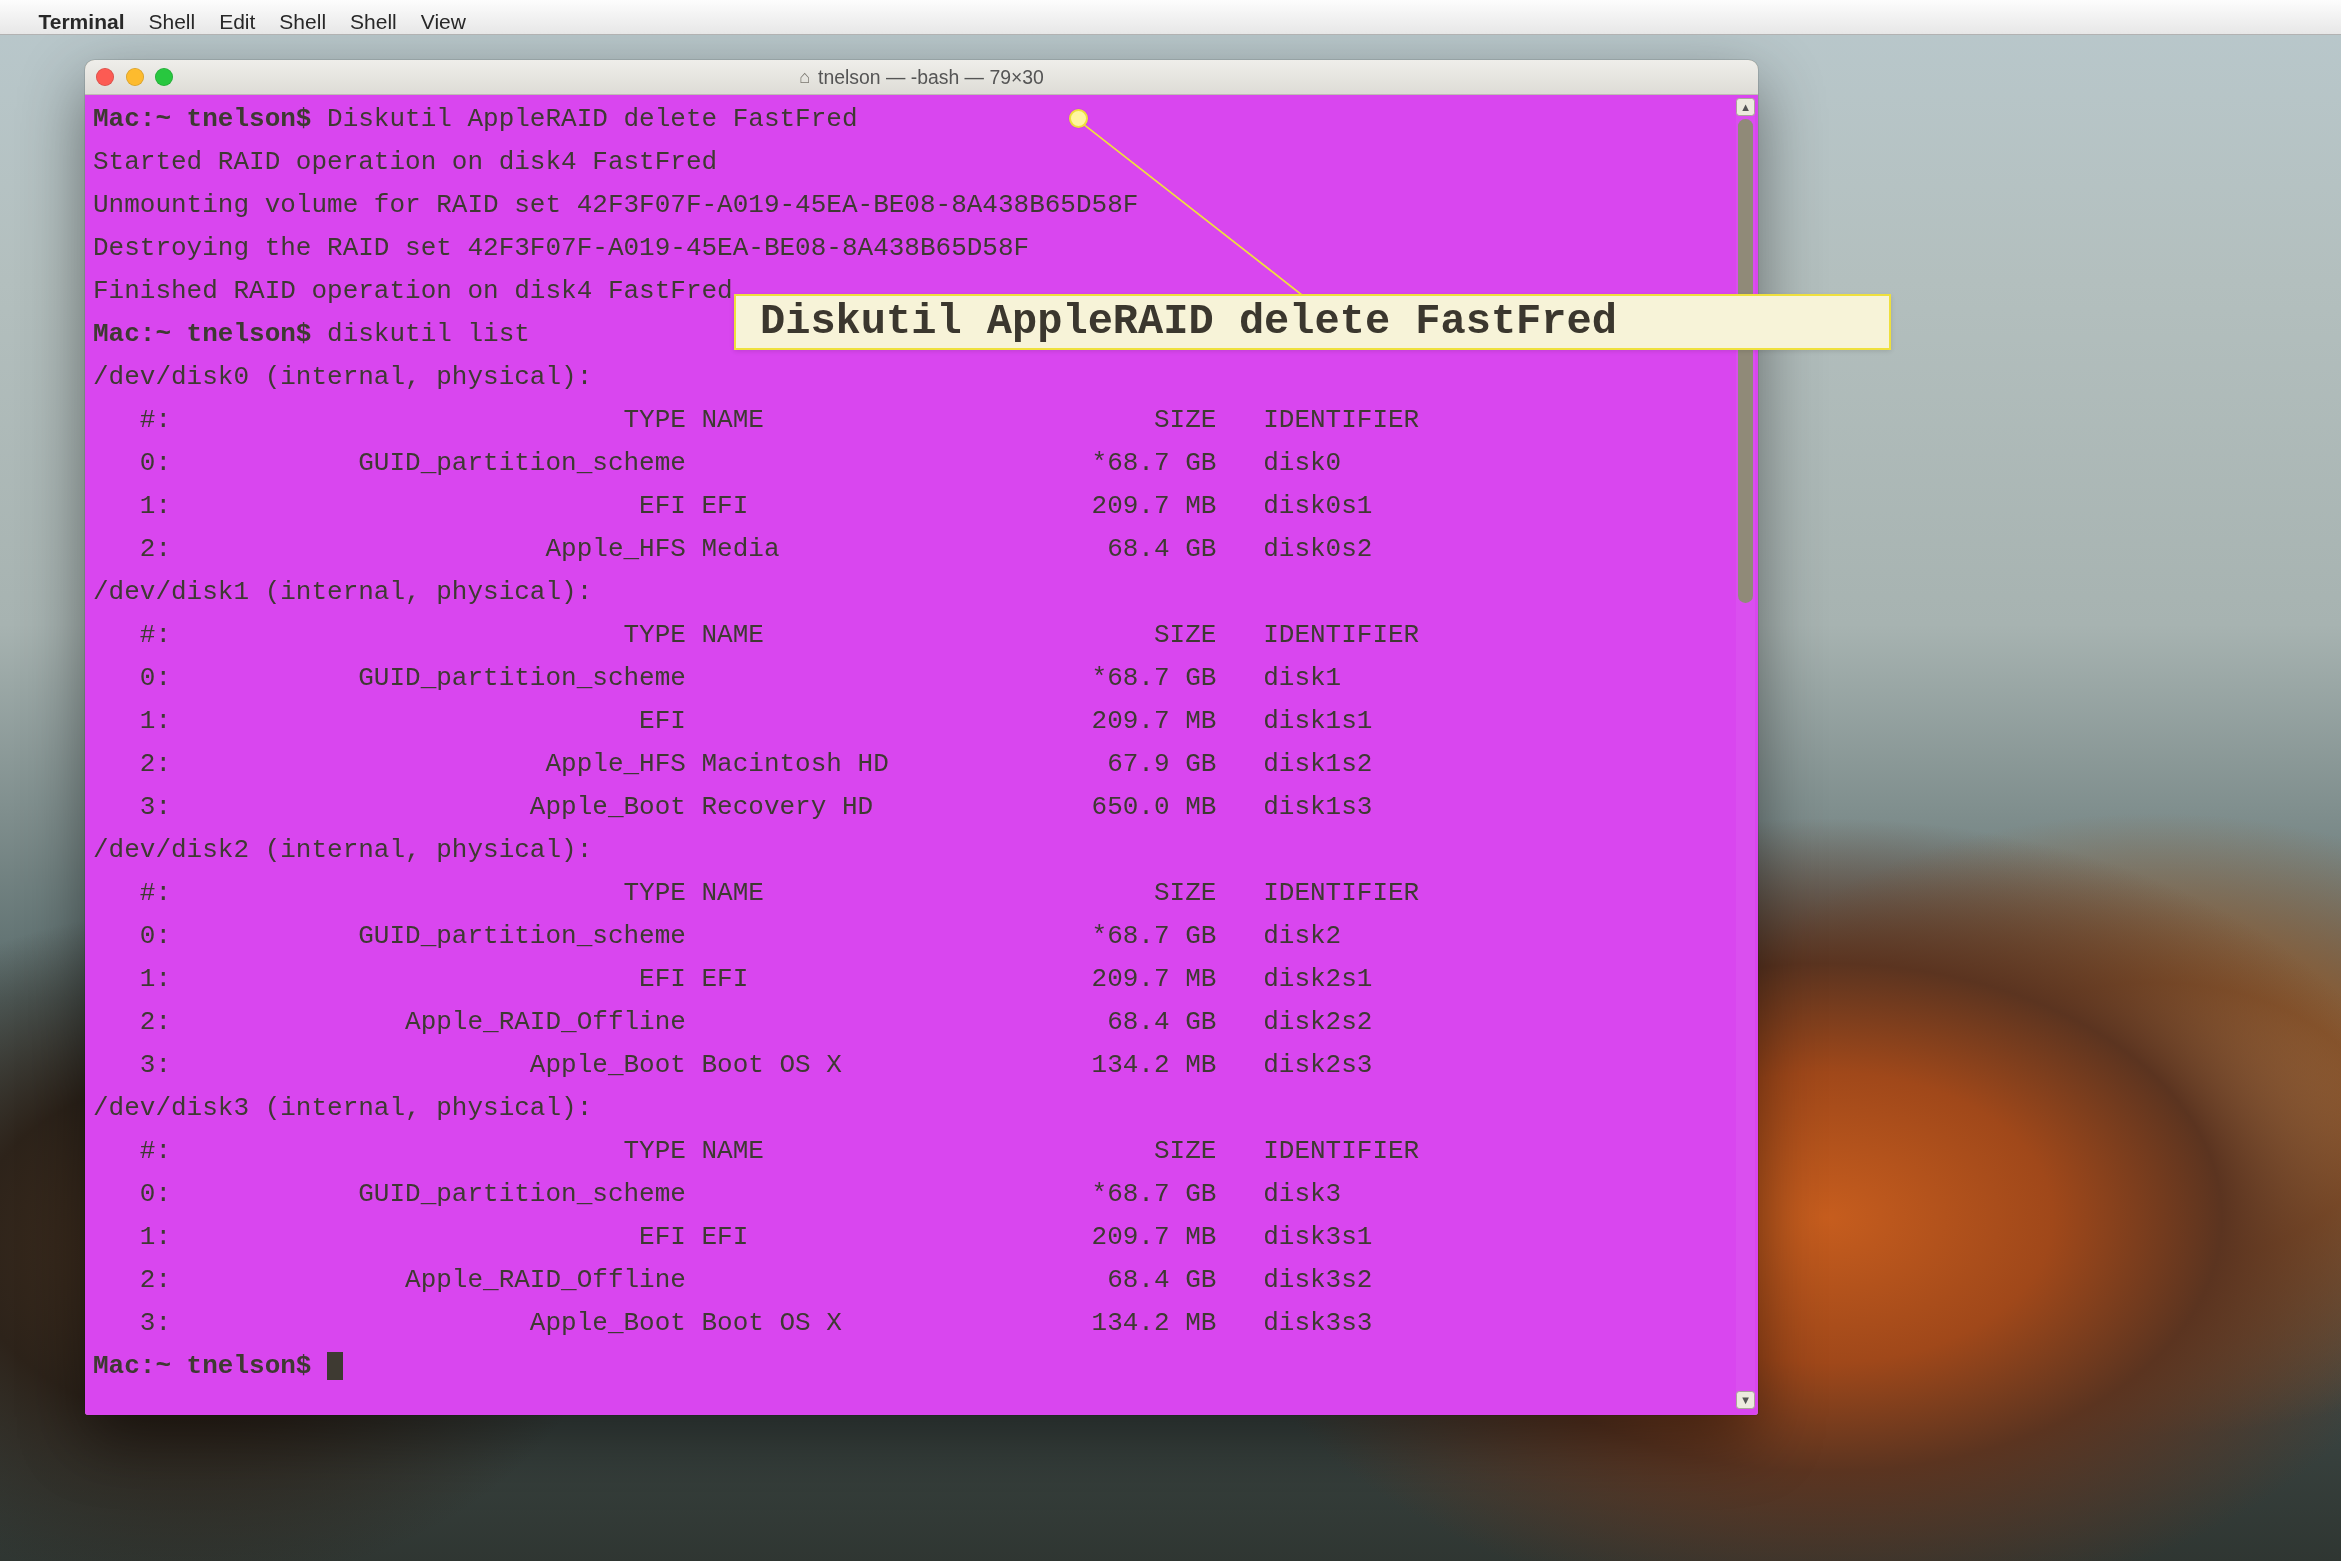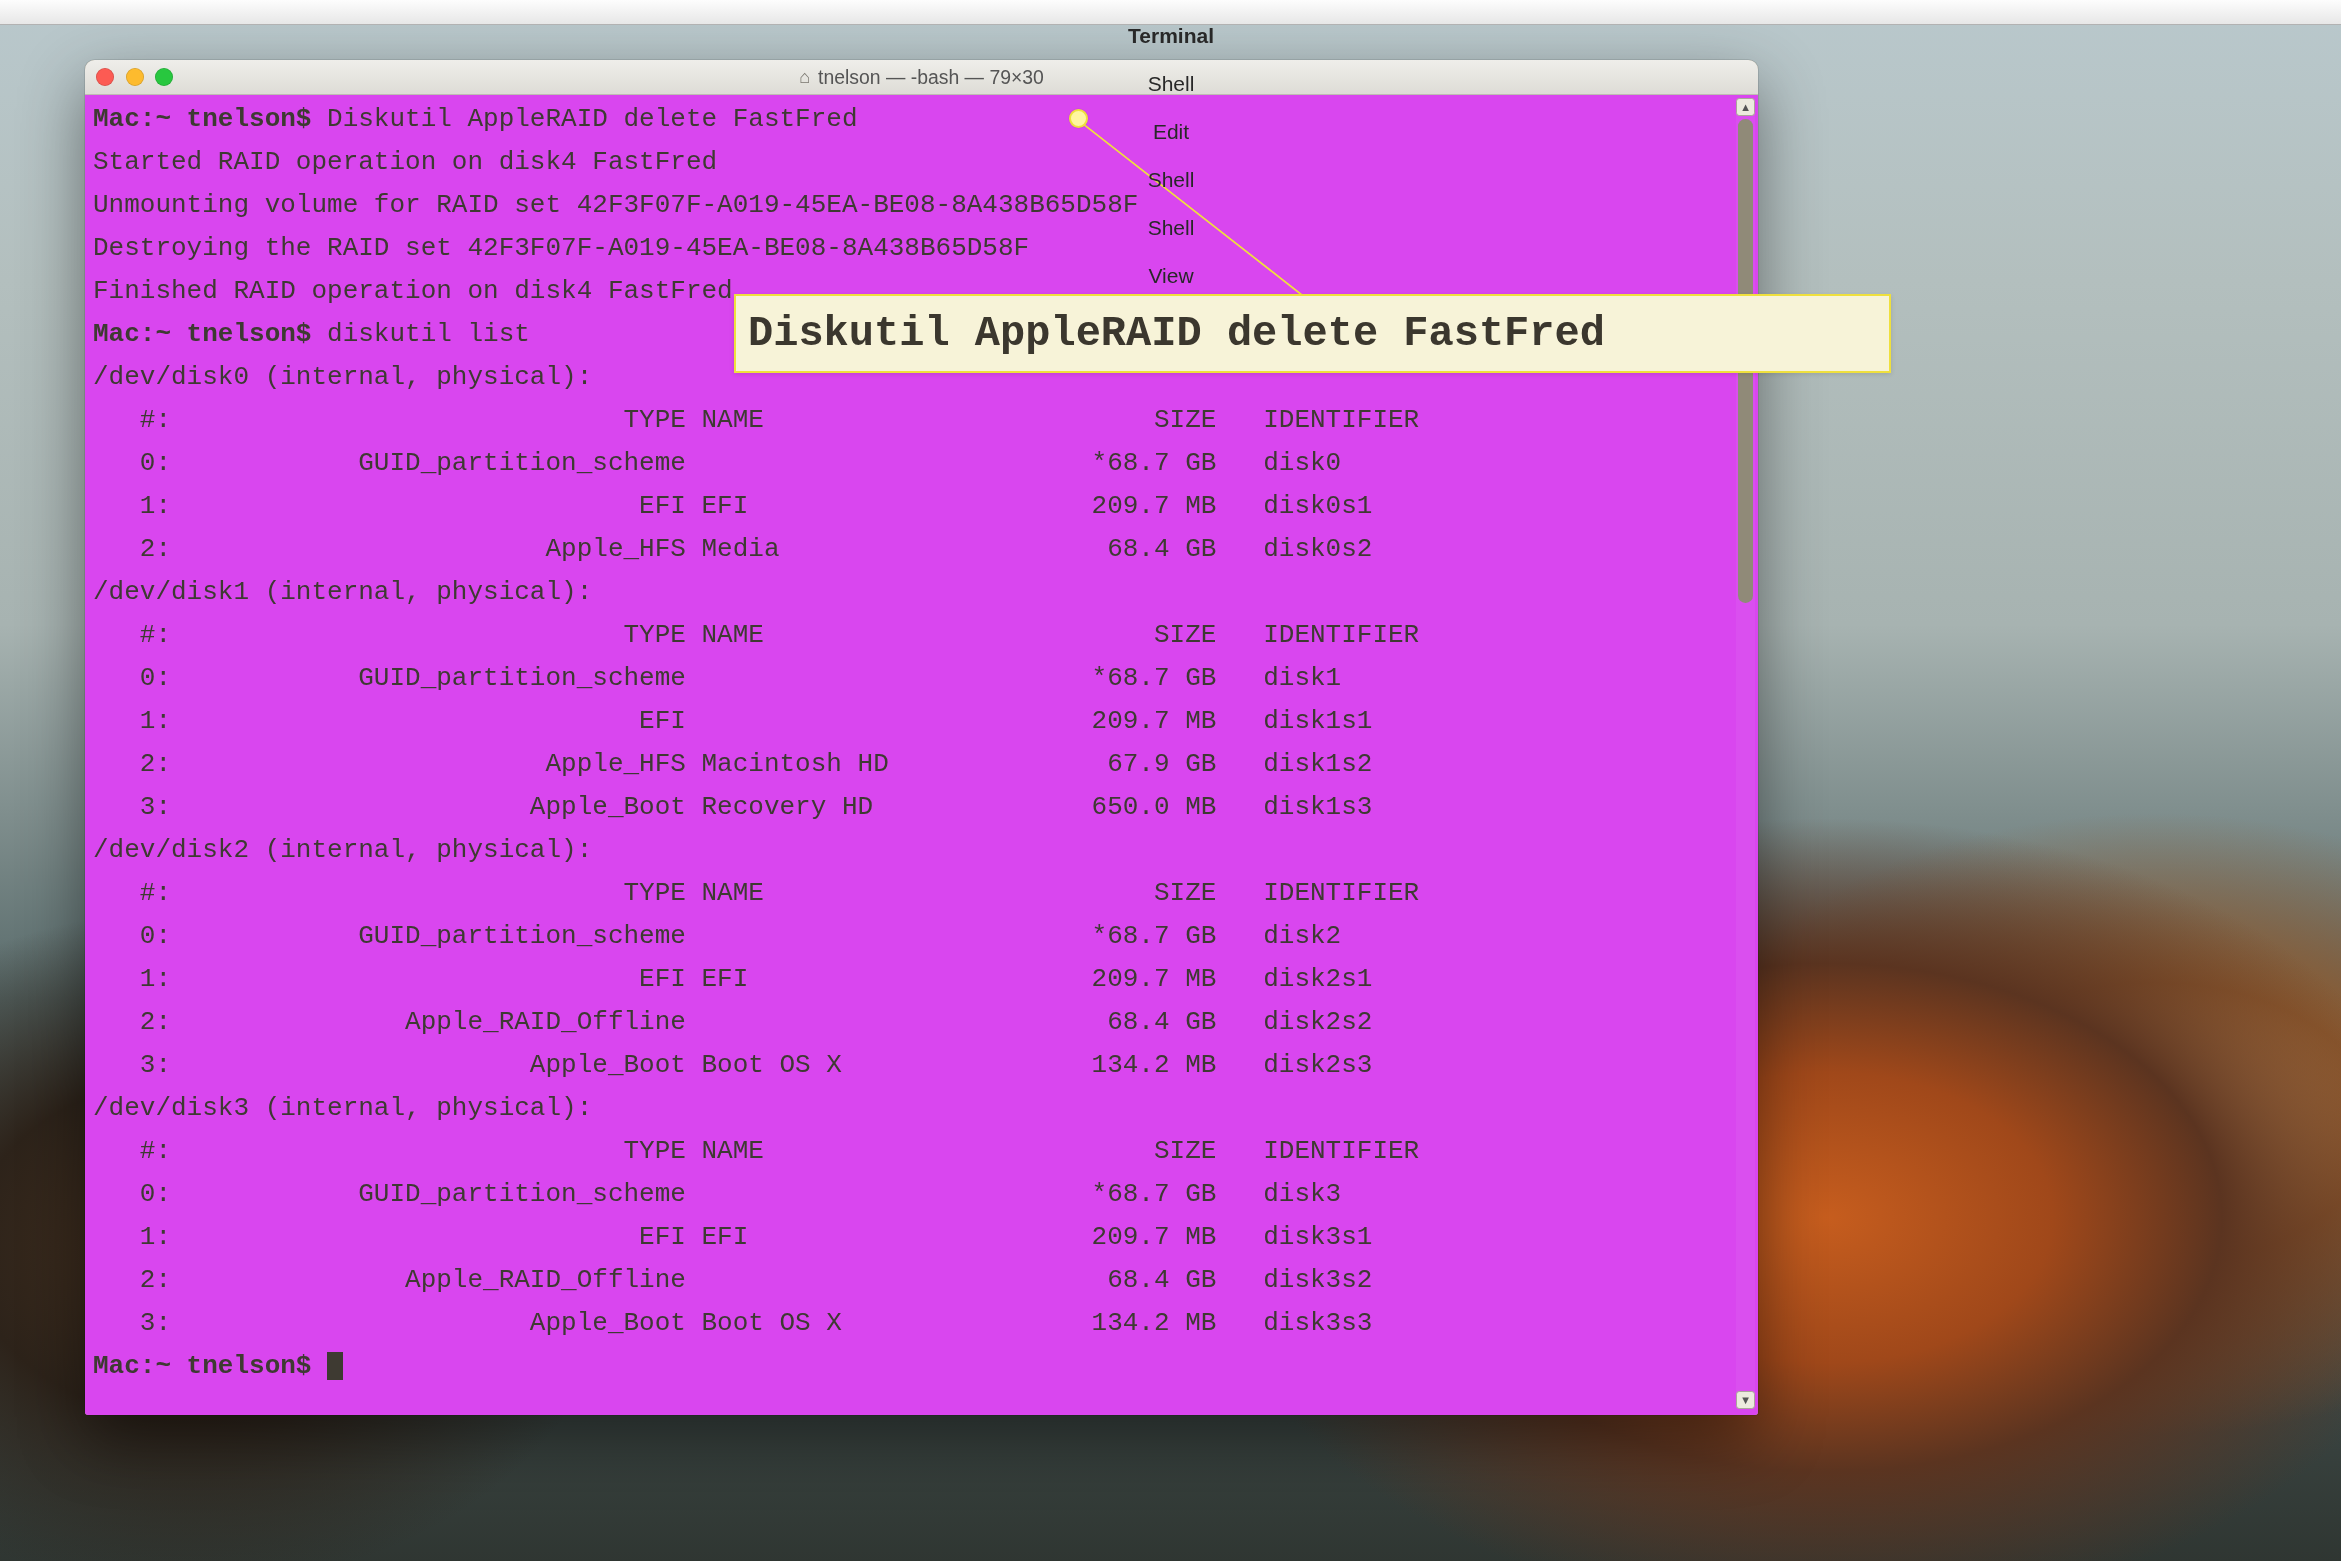--- a/index.html
+++ b/index.html
@@ -19,30 +19,29 @@
     background:
       radial-gradient(ellipse 1129px 726px at 78% 78%, #c65d1e 0%, #a0481a 20%, #5b3420 35%, transparent 55%),
       radial-gradient(ellipse 887px 565px at 92% 72%, #e8a968 0%, #8f5a2e 25%, transparent 55%),
       radial-gradient(ellipse 726px 565px at 8% 80%, #44301f 0%, #2d231a 30%, transparent 60%),
       linear-gradient(to bottom, #b9c8cc 0%, #b3bfbe 18%, #a7b3b1 40%, #586a6a 64%, #2f3632 100%);
   }
 
   
   .menubar {
     position: absolute; top: 0; left: 0; right: 0;
-    height: 25px;
+    height: 35px;
     background: linear-gradient(to bottom, #fdfdfd, #e7e7e7);
     border-bottom: 0.8px solid #b2b2b2;
-    display: flex; align-items: center;
+    display: flex; align-items: flex-end;
     padding: 0 14.5px;
     gap: 24px;
     font-size: 21px;
     color: #282828;
     z-index: 100;
-    flex-direction: column;
   }
   .menubar .apple { font-size: 22.6px; display: inline-block; line-height: 1; }
   .menubar .app-name { font-weight: 700; }
   .menubar span { cursor: default; }
 
   
   .window {
     position: absolute;
     top: 60px; left: 85px;
     width: 1673px;
@@ -131,25 +130,25 @@
     top: 119px; left: 1078px;
     width: 290px; height: 1.6px;
     transform-origin: left center;
     transform: rotate(38deg);
     z-index: 55;
   }
   .callout-line svg { display: block; }
   .callout-box {
     position: absolute;
     top: 294px; left: 734px;
-    width: 1157px; height: 79px;
+    width: 1157px; height: 56px;
     background: #f7f3d8;
     border: 2.4px solid #efe03d;
     display: flex; align-items: center;
-    padding: 0 12px;
+    padding: 0 24px;
     font-family: "Menlo", "Courier New", monospace;
     font-size: 42px; font-weight: 700;
     color: #3b372e;
     z-index: 70;
     box-shadow: 0 1.6px 4.8px rgba(0,0,0,0.12);
   }
 </style>
 </head>
 <body>
 

